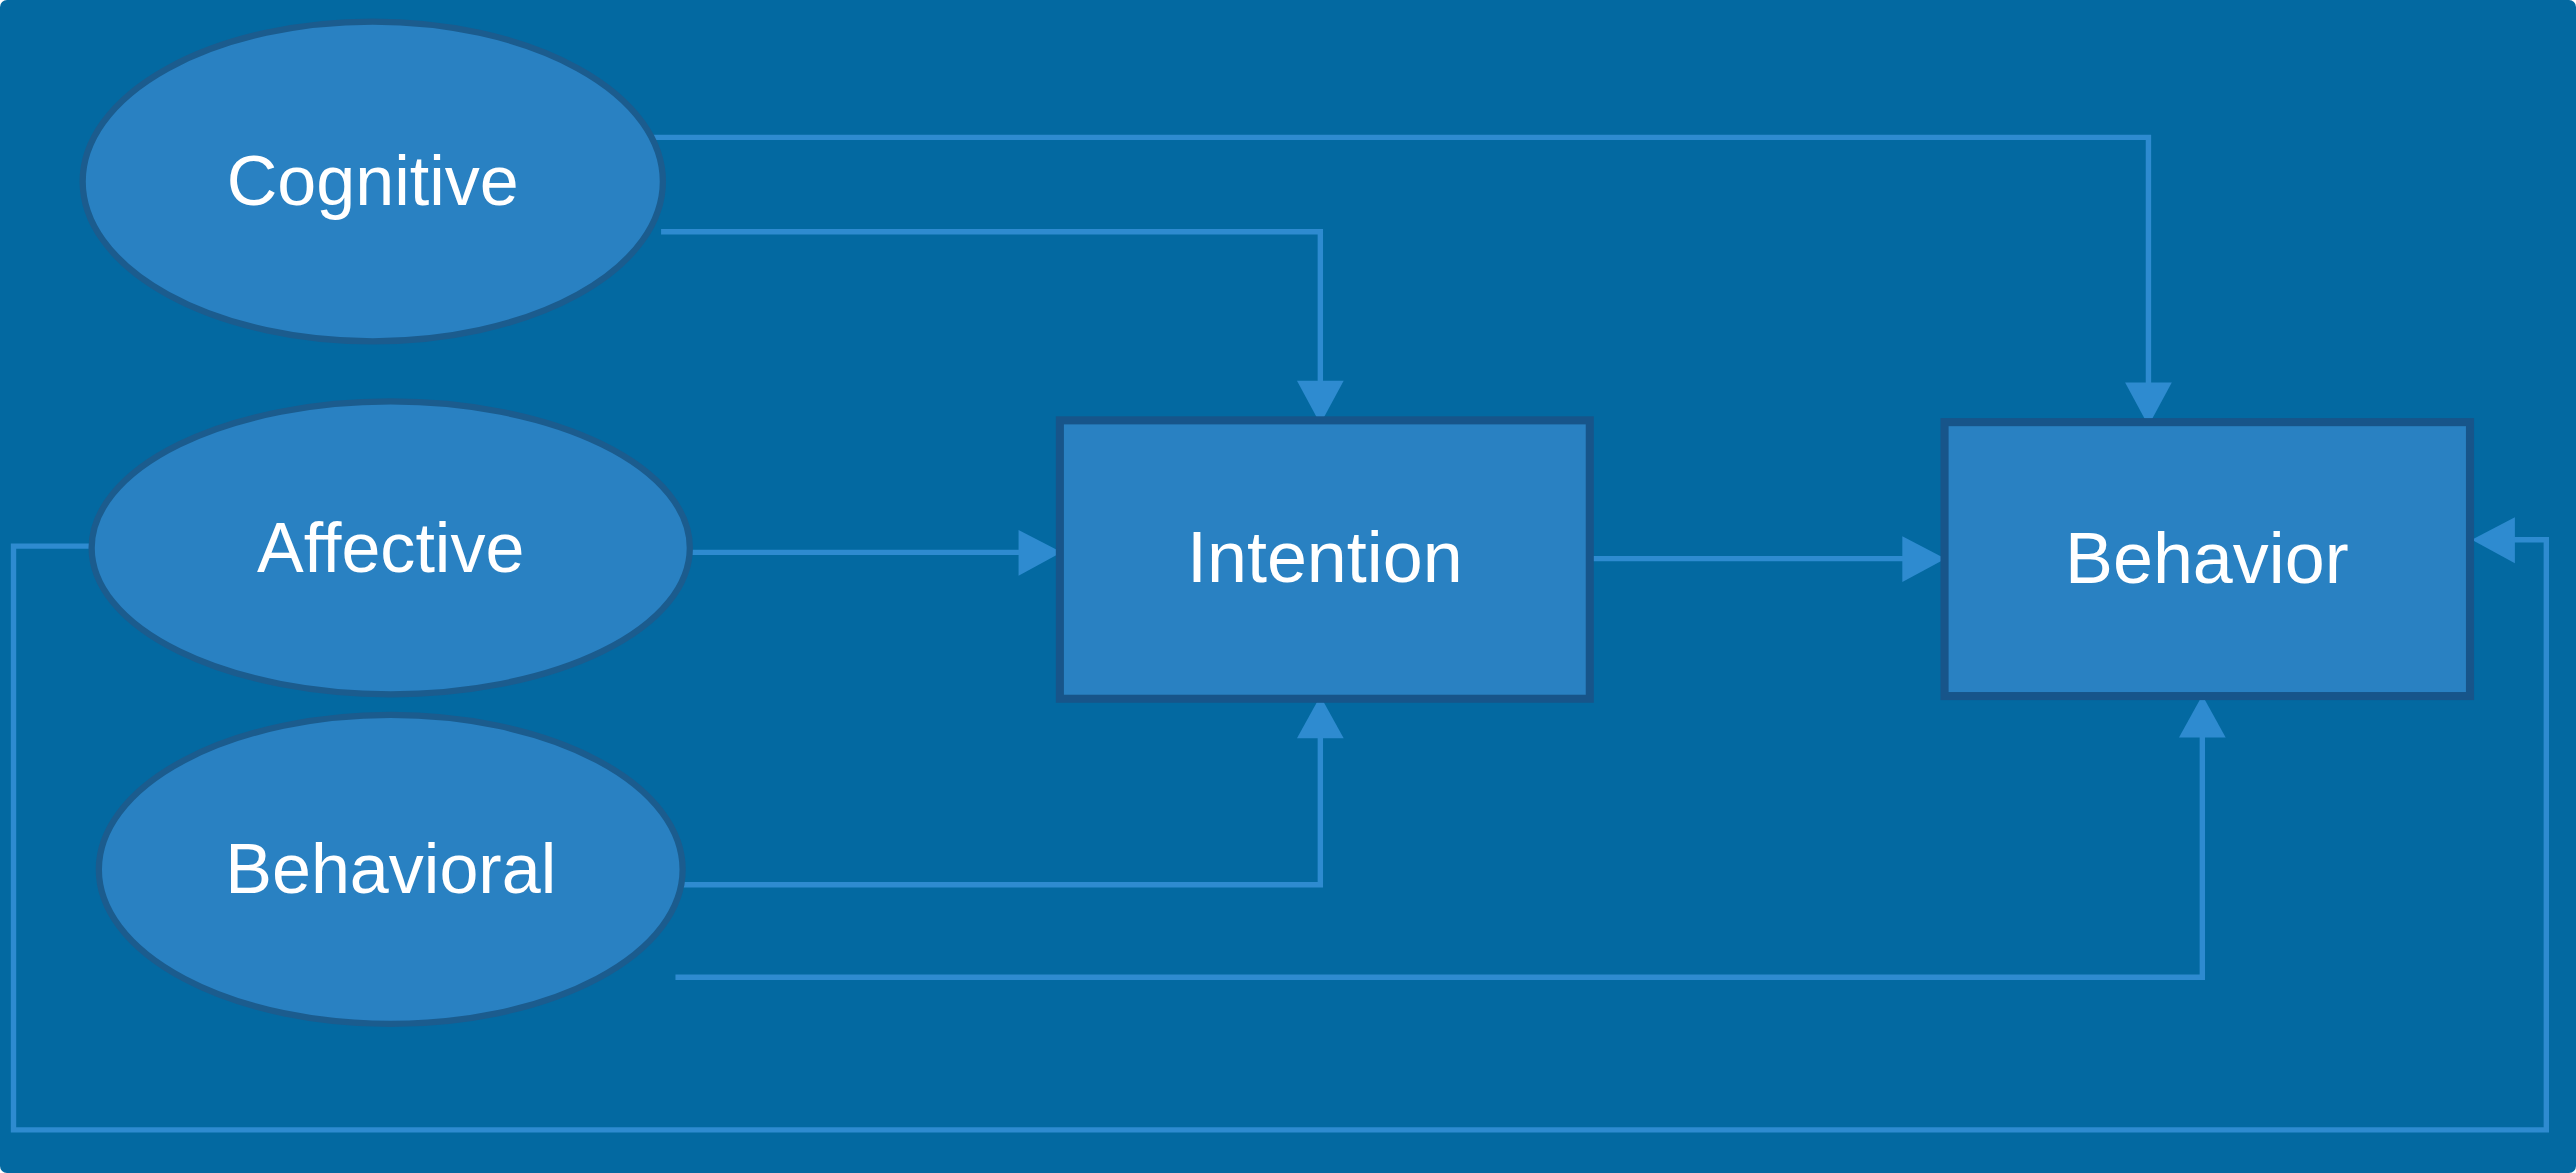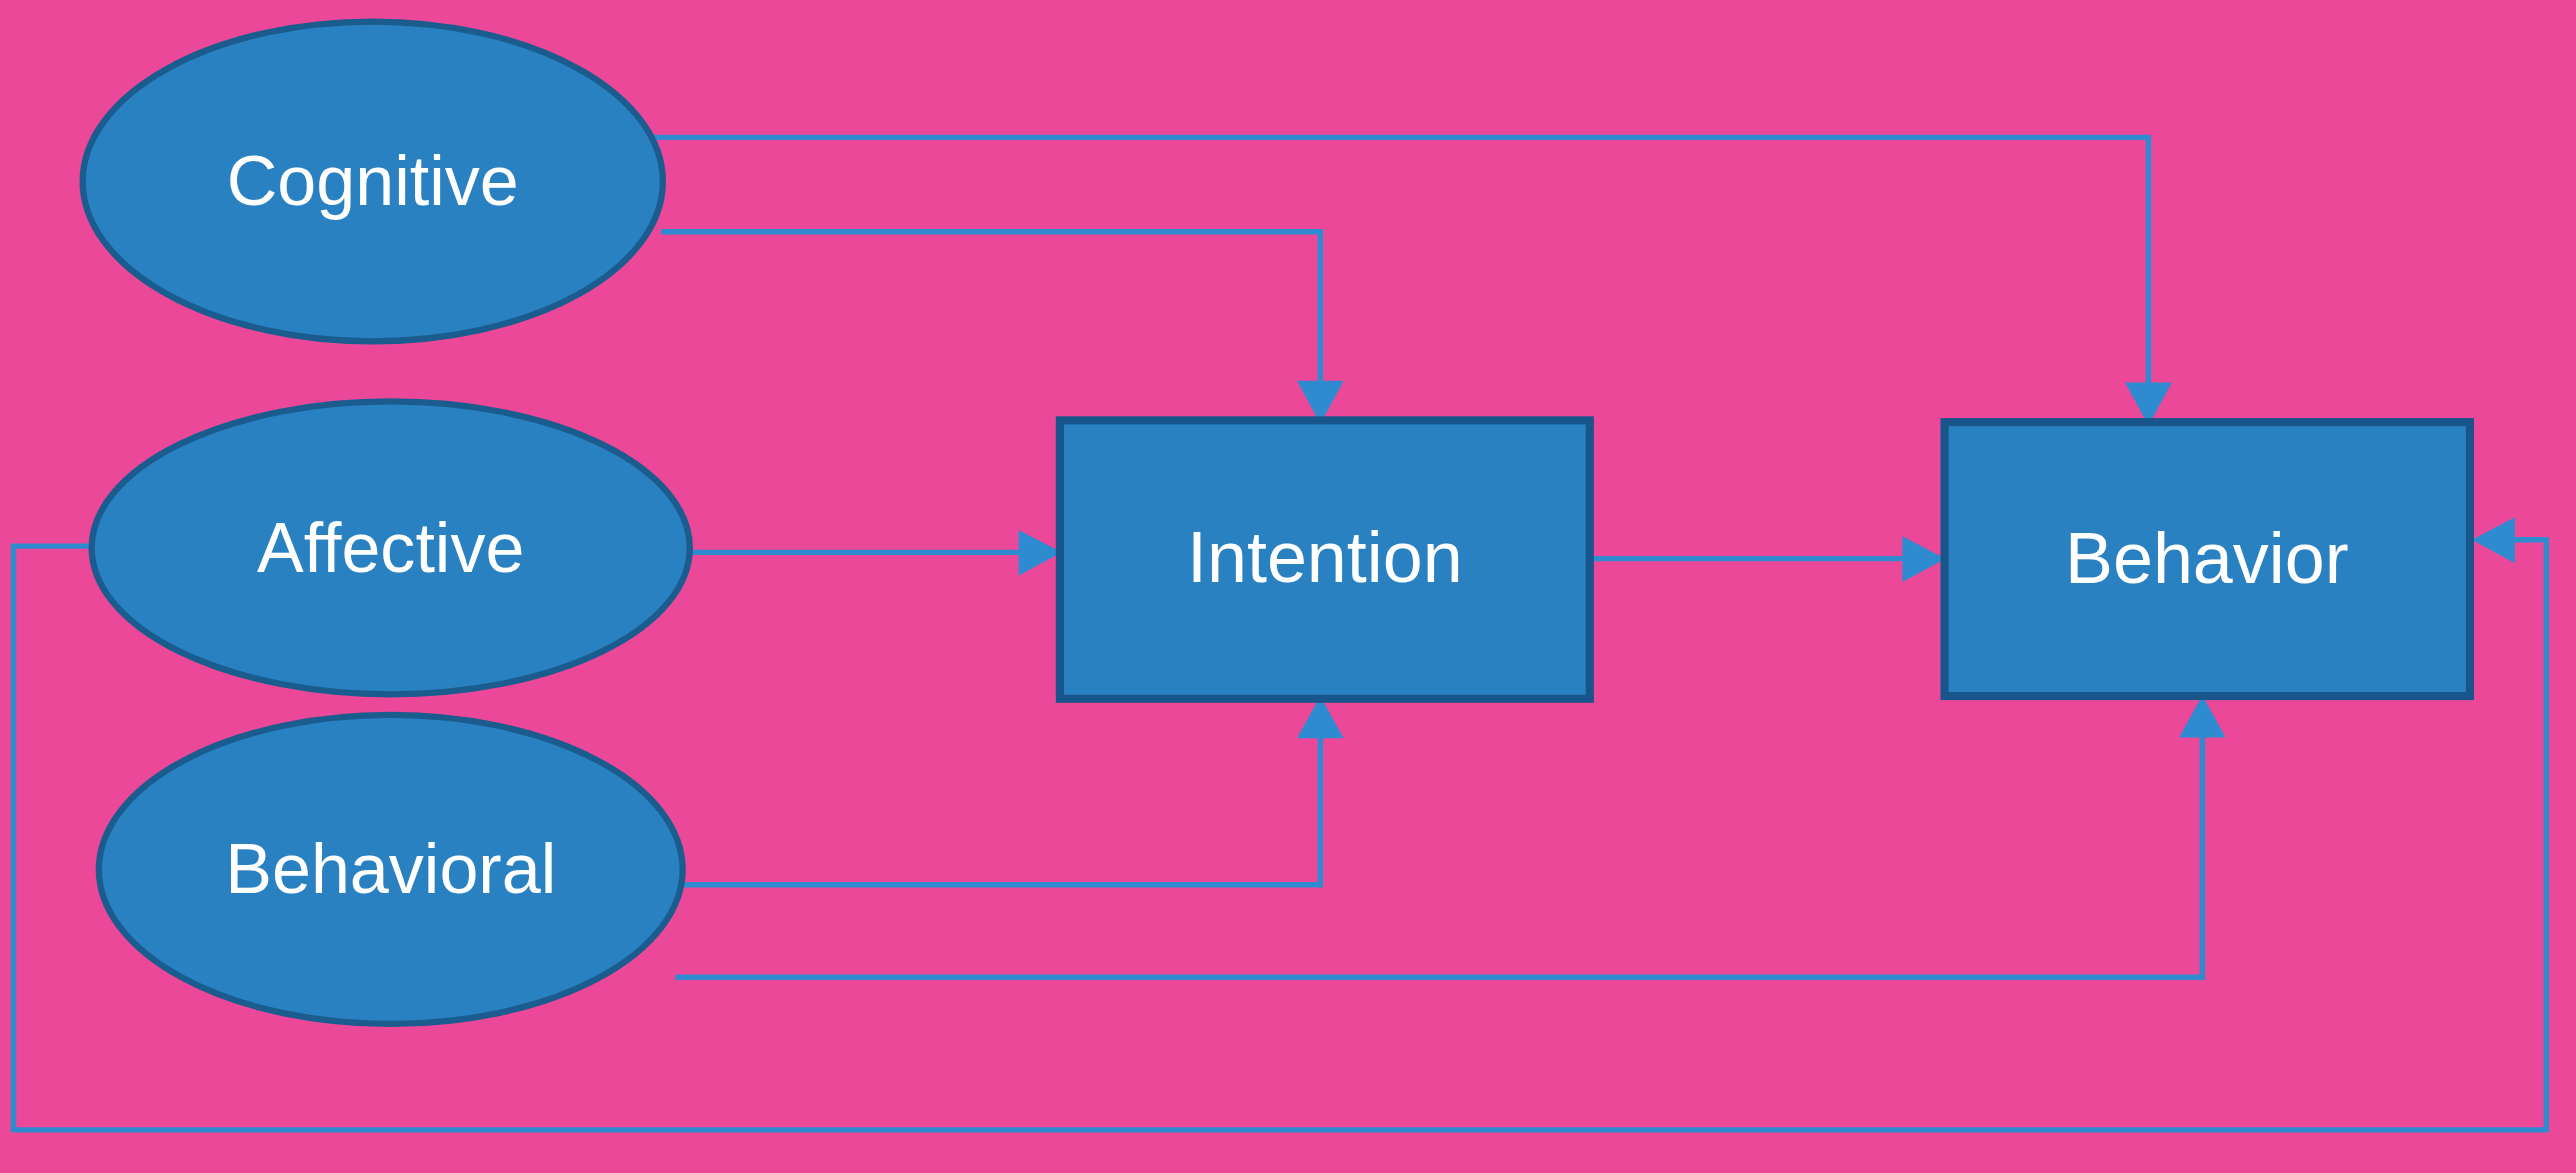--- a/index.html
+++ b/index.html
@@ -8,22 +8,23 @@
     padding: 0;
     background: #ffffff;
   }
   body {
     font-family: "Liberation Sans", sans-serif;
   }
   #canvas-wrap {
     position: relative;
     width: 2576px;
     height: 1173px;
-    background: #ec4899;
+    background: #0369a1;
     overflow: hidden;
+    border-radius: 7px;
   }
   svg#diagram {
     position: absolute;
     top: 0;
     left: 0;
     width: 2576px;
     height: 1173px;
     display: block;
   }
   .node-shape {

